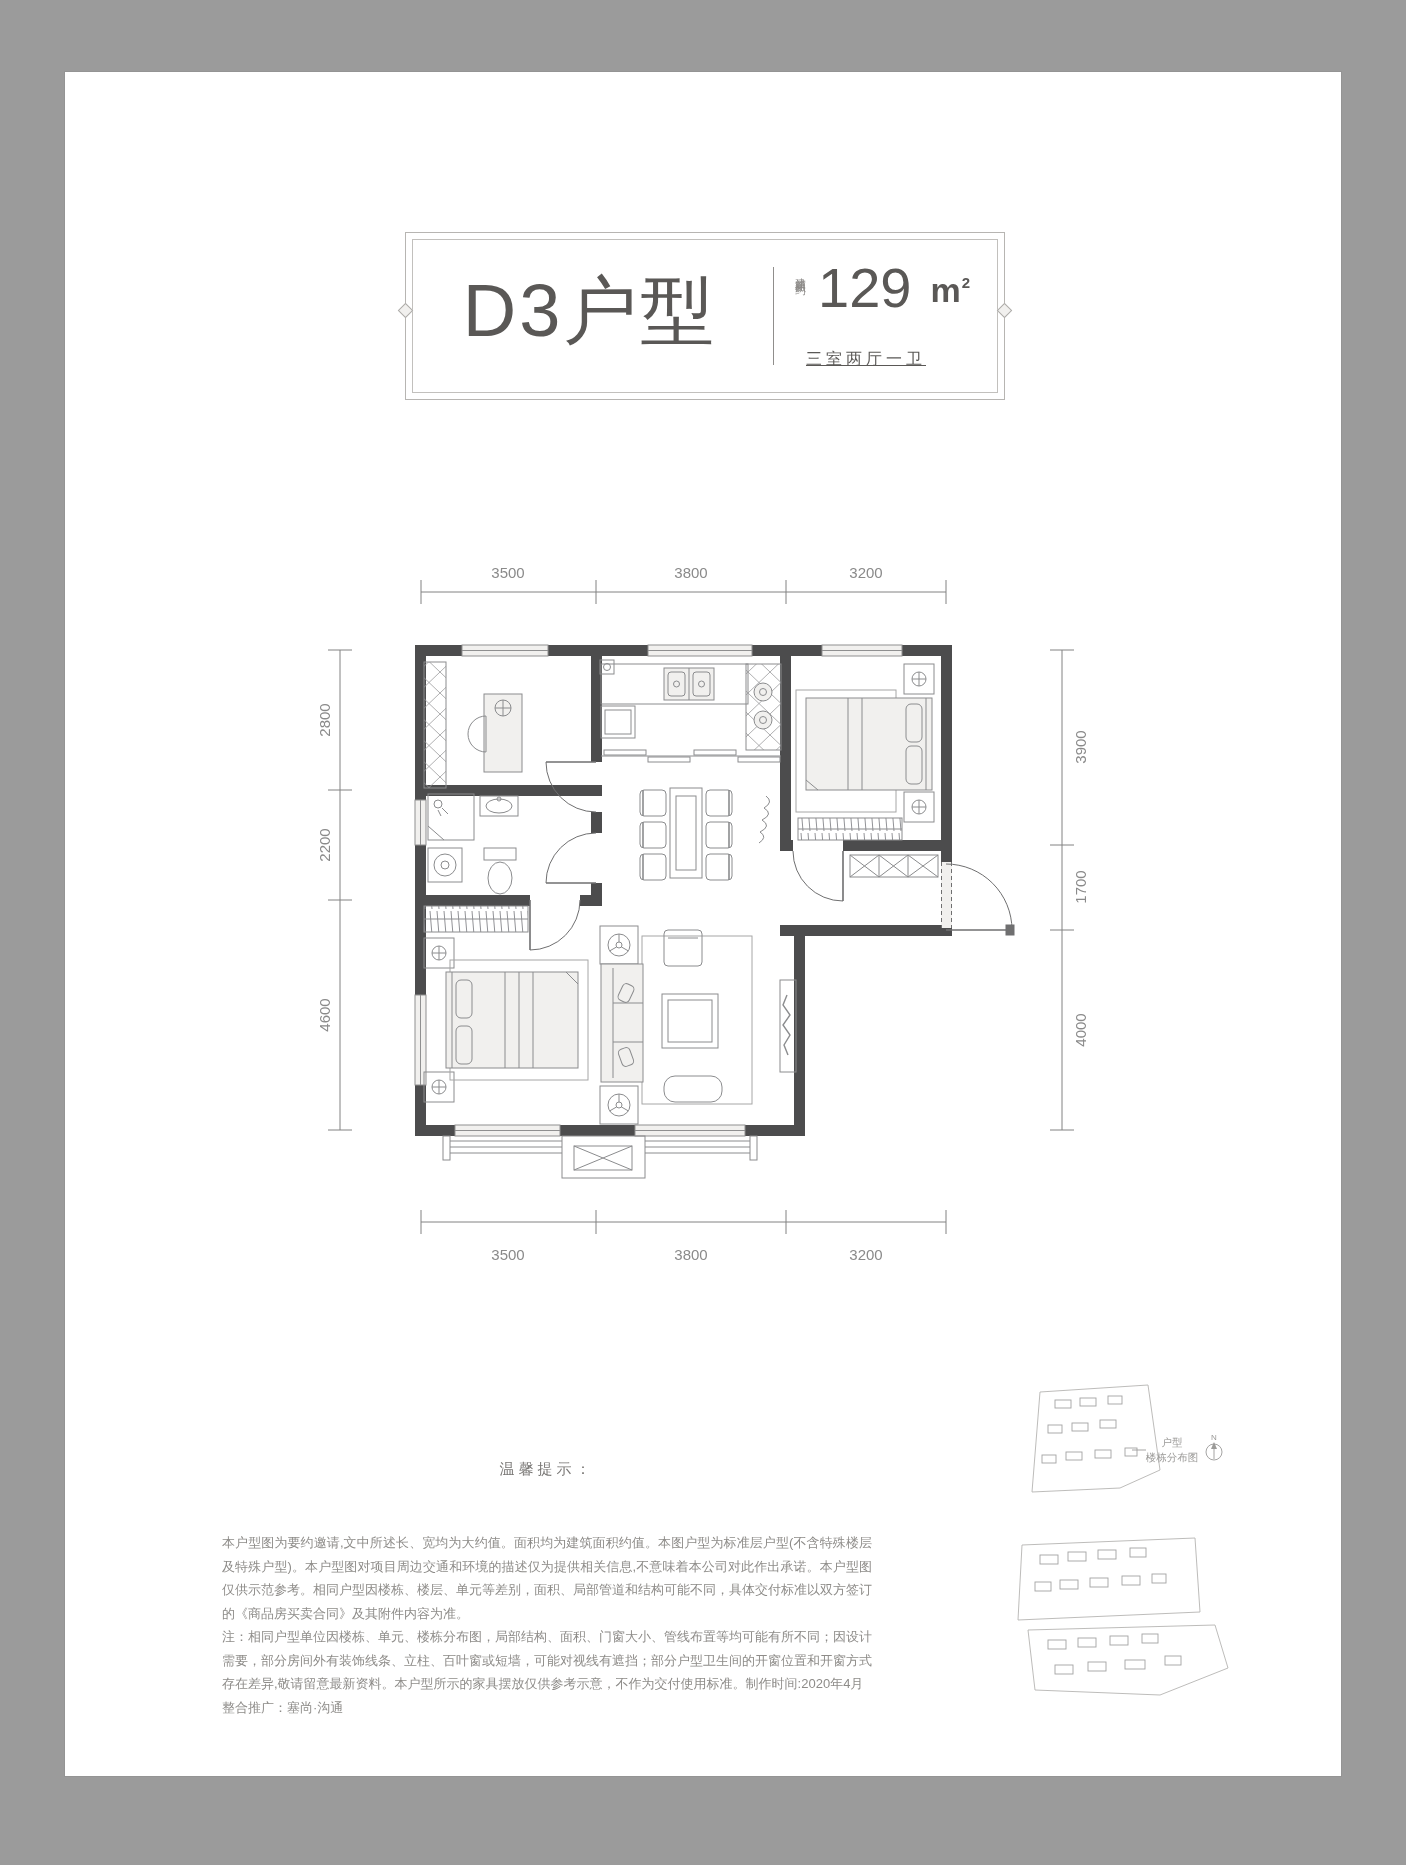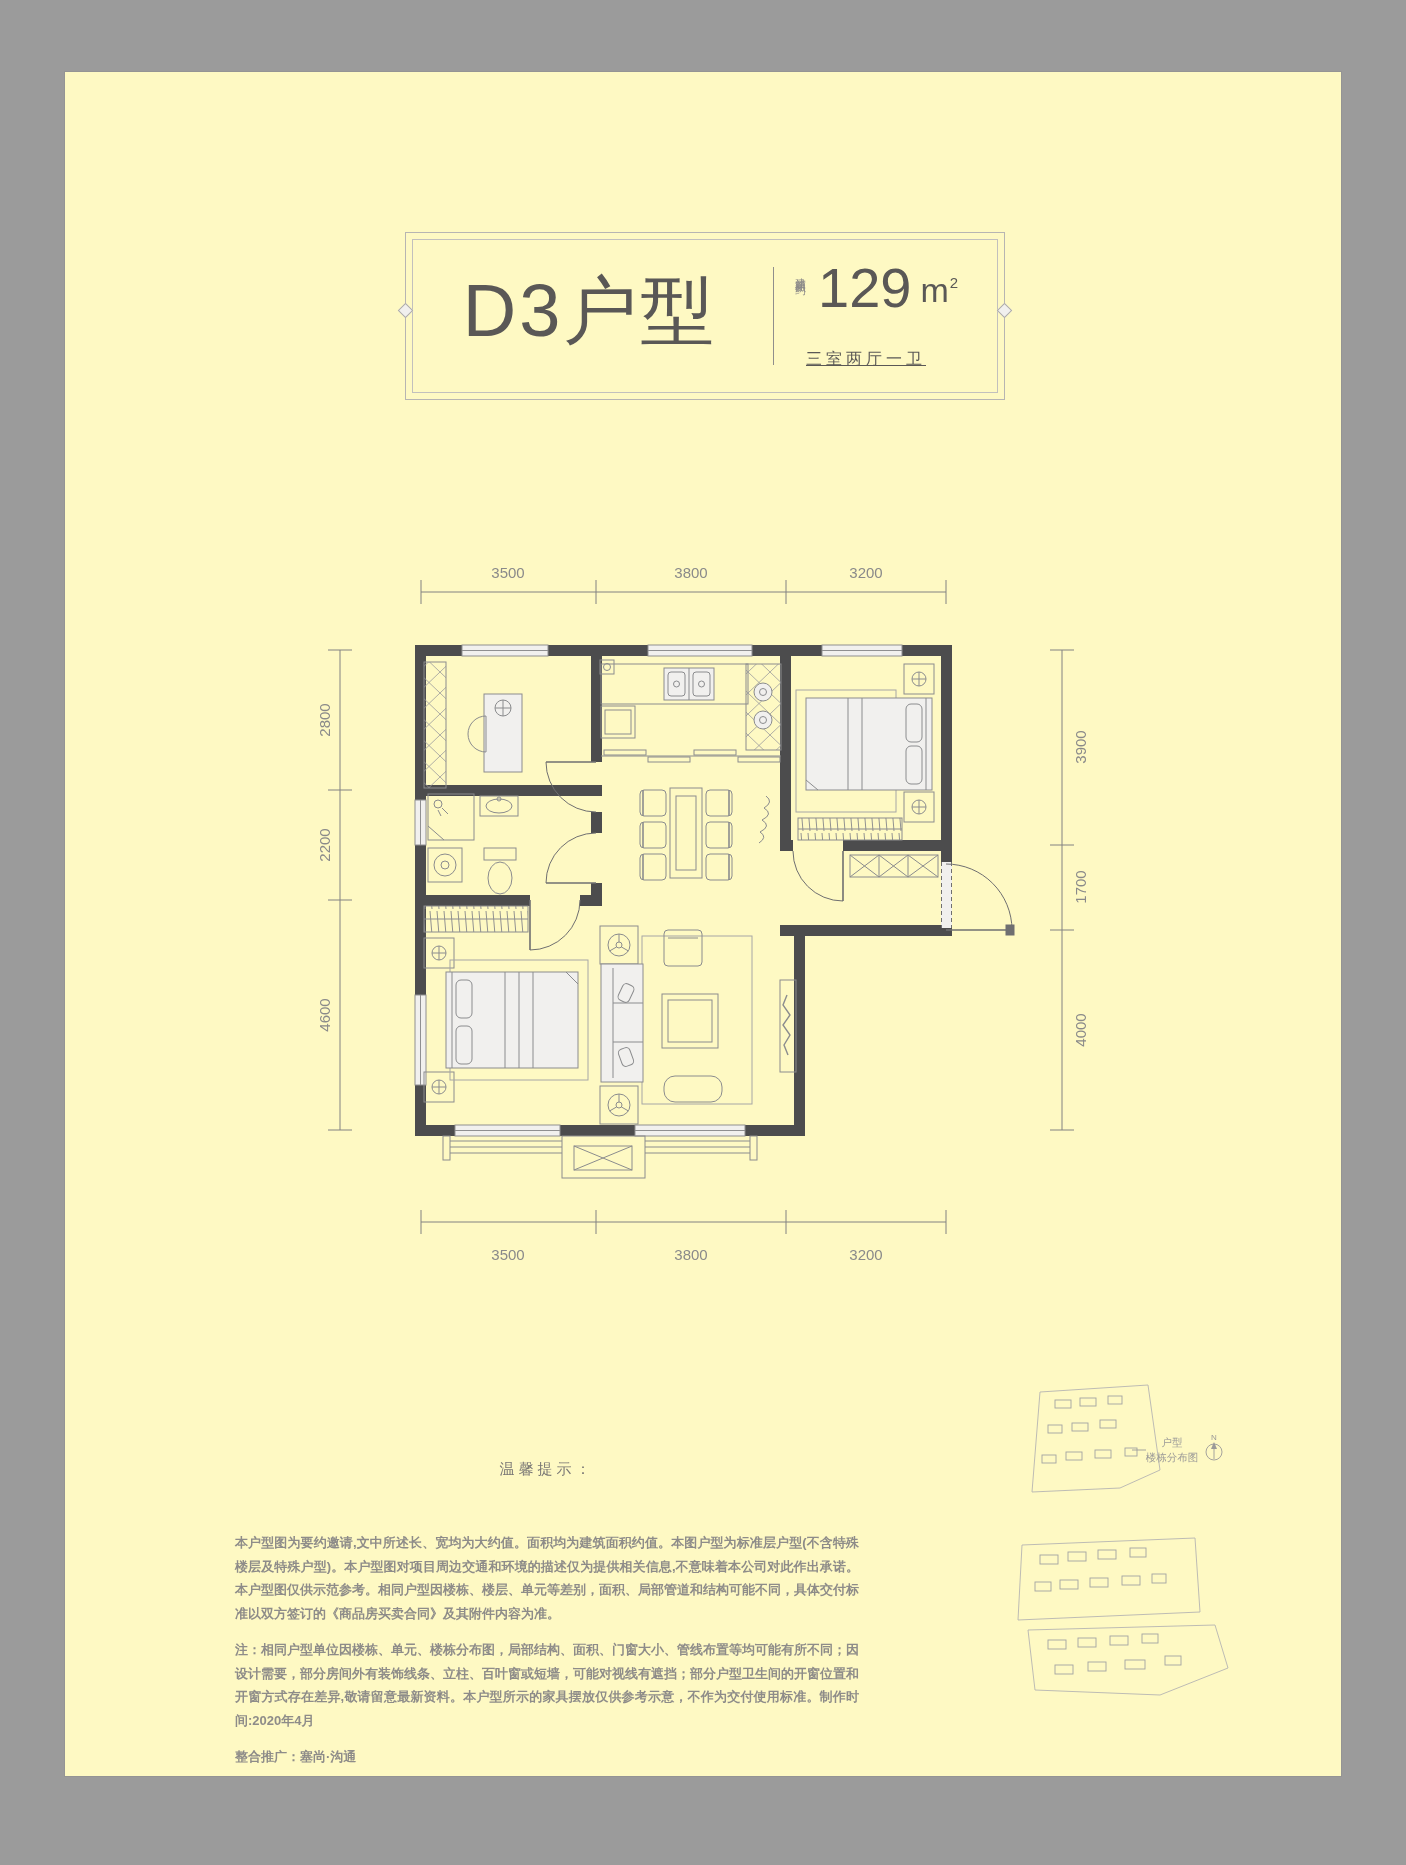--- a/index.html
+++ b/index.html
@@ -1,45 +1,45 @@
 <!DOCTYPE html>
 <html><head>
 <meta charset="utf-8">
 <style>
   html,body{margin:0;padding:0;}
   body{background:#9b9b9b;font-family:"Liberation Sans","DejaVu Sans",sans-serif;}
   .page{position:relative;width:1406px;height:1865px;background:#9b9b9b;overflow:hidden;}
-  .paper{position:absolute;left:65px;top:72px;width:1276px;height:1704px;background:#fef9c3;
+  .paper{position:absolute;left:65px;top:72px;width:1276px;height:1704px;background:#ffffff;
          box-shadow:0 0 0 1px rgba(0,0,0,0.04);}
   .plan-svg{position:absolute;left:0;top:0;}
 
   
   .title-box{position:absolute;left:340px;top:160px;width:598px;height:166px;
              border:1px solid #b7b5b2;}
   .title-box .inner{position:absolute;left:6px;top:6px;right:6px;bottom:6px;border:1px solid #c2c0bd;}
   .diamond{position:absolute;width:9px;height:9px;background:#f1f0ee;border:1px solid #aeaca9;
            transform:rotate(45deg);top:72px;}
   .diamond.left{left:-6px;} .diamond.right{right:-6px;}
   .tb-title{position:absolute;left:0;top:32px;width:368px;text-align:center;
             font-size:74px;font-weight:500;color:#5a5856;letter-spacing:3px;line-height:1.25;}
   .tb-divider{position:absolute;left:367px;top:34px;width:1px;height:98px;background:#908e8c;}
   .area-row{position:absolute;left:388px;top:26px;display:flex;align-items:flex-start;}
   .area-vlabel{writing-mode:vertical-rl;font-size:10.5px;color:#8d8b89;letter-spacing:2px;
                height:66px;margin-top:10px;}
   .area-num{font-size:56px;color:#5a5856;font-weight:500;line-height:1.05;margin-left:10px;}
-  .area-unit{font-size:34px;color:#5a5856;font-weight:400;margin-left:9px;margin-top:12px;}
+  .area-unit{font-size:34px;color:#5a5856;font-weight:700;margin-left:19px;margin-top:12px;}
   .area-sup{font-size:15px;position:relative;top:-14px;left:1px;}
   .area-sub{position:absolute;left:400px;top:116px;width:200px;font-size:16px;
             letter-spacing:4px;color:#5a5856;text-decoration:underline;}
 
   
   .notes{position:absolute;left:157px;top:1388px;width:650px;}
   .notes-heading{font-size:15px;color:#787674;letter-spacing:4px;margin-bottom:52px;text-align:center;}
   .notes-body{font-size:13px;line-height:23.5px;color:#8e8c89;text-align:justify;}
-  .notes-body p{margin:13px;font-weight:bold;}
+  .notes-body p{margin:0;}
 </style>
 </head>
 <body>
 
 <div class="page">
   <div class="paper">
 
     <div class="title-box">
       <div class="inner"></div>
       <div class="diamond left"></div>

